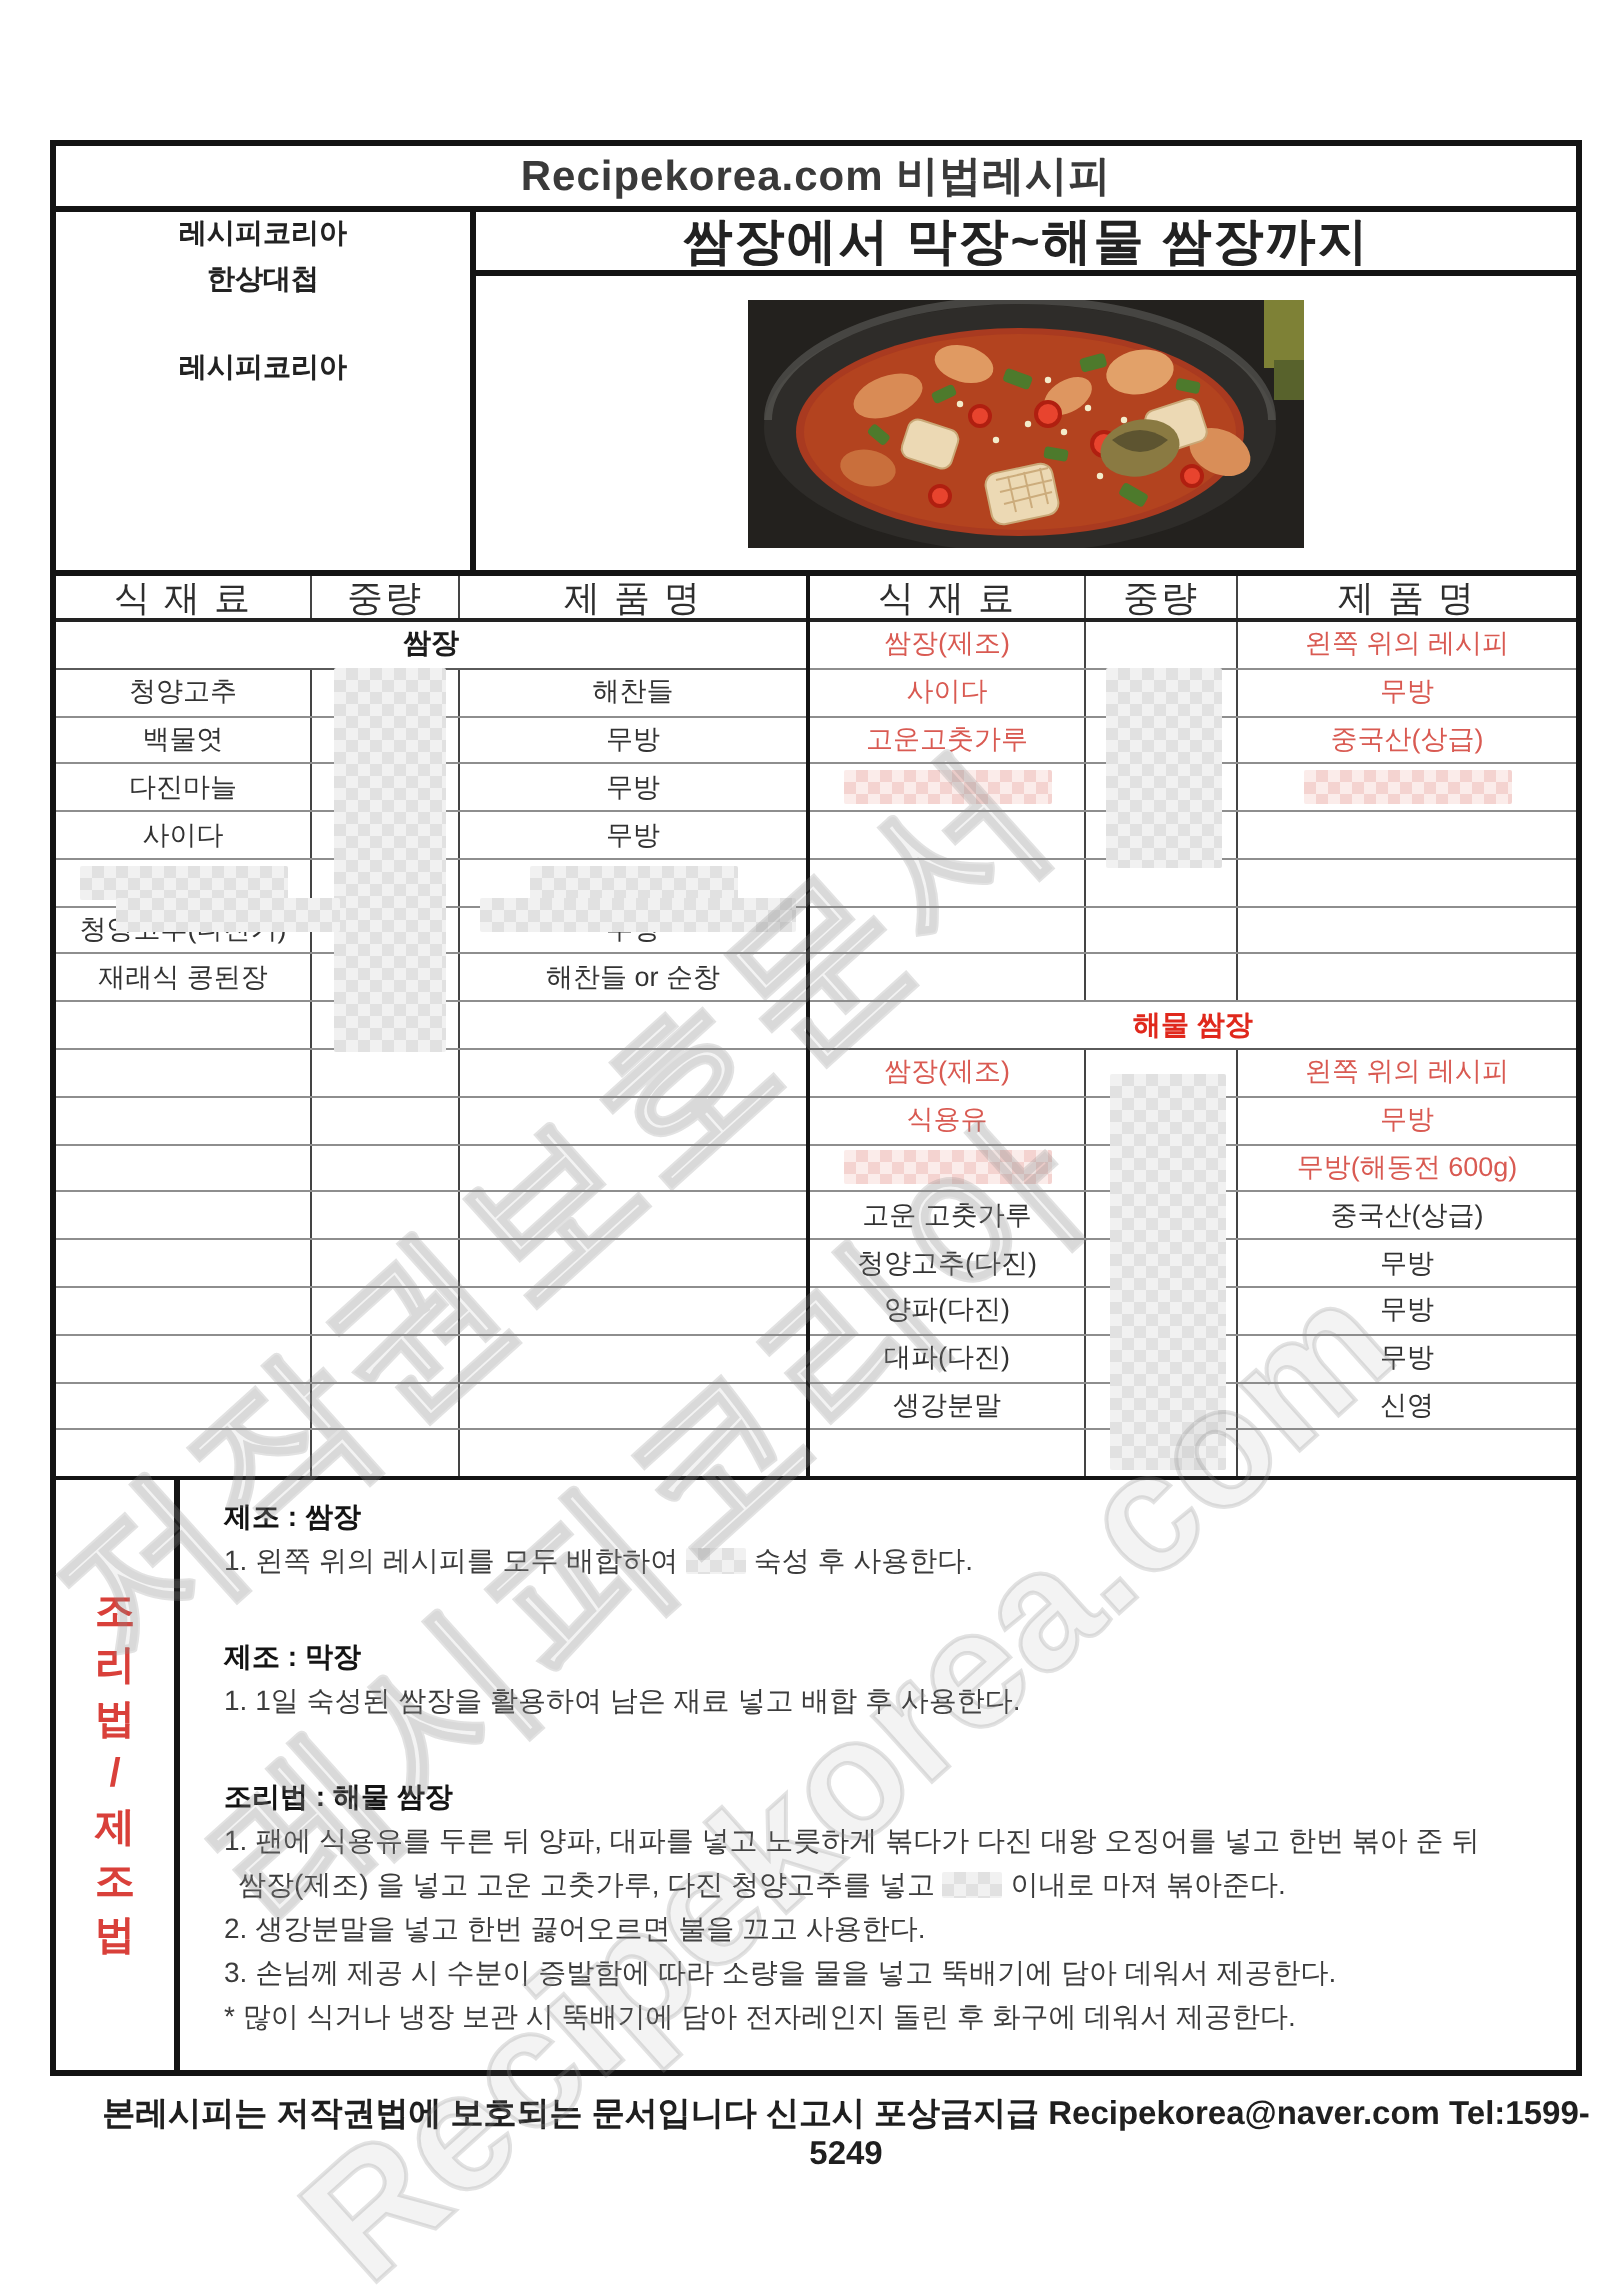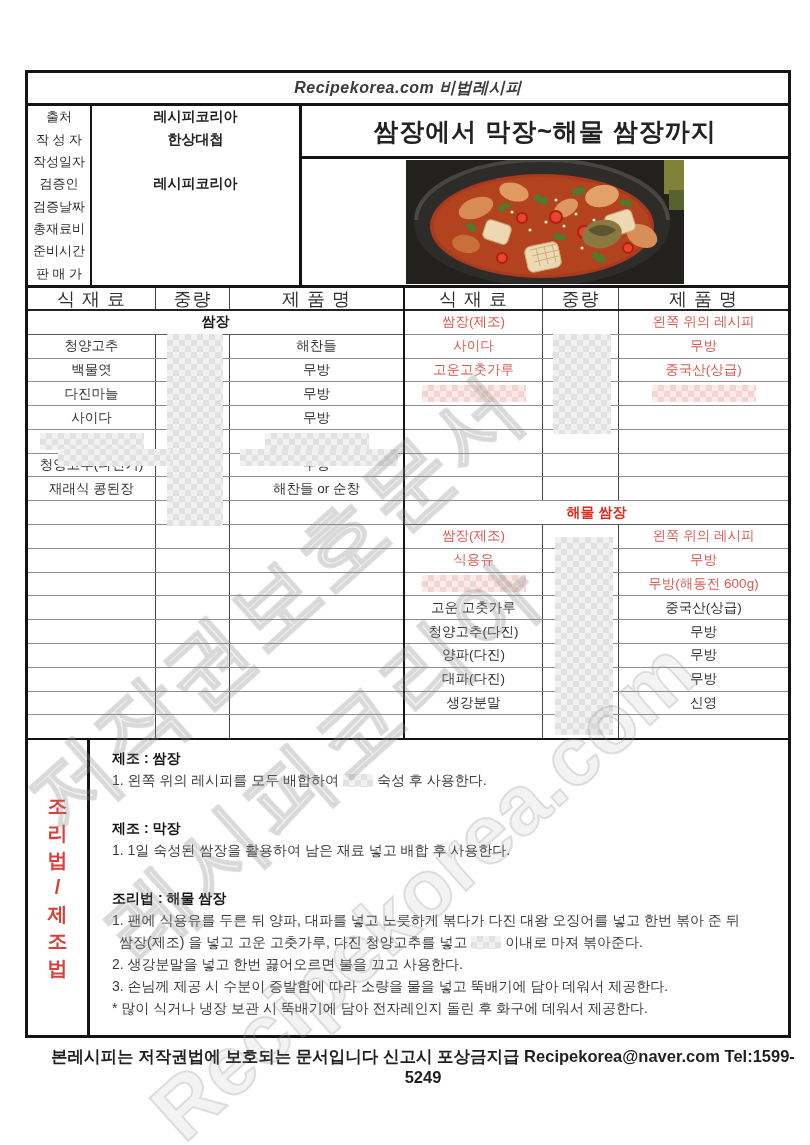--- a/index.html
+++ b/index.html
@@ -5,30 +5,30 @@
   * { margin:0; padding:0; box-sizing:border-box; }
   html,body { background:#ffffff; }
   body { width:810px; height:1145px; font-family:"Liberation Sans","DejaVu Sans",sans-serif; position:relative; overflow:hidden; }
   .page { position:absolute; inset:0; background:#fff; }
 
   
   .outer { position:absolute; left:25px; top:70px; width:766px; height:968px;
            border:3px solid #141414; display:flex; flex-direction:column; background:#fff; }
 
   .banner { height:33px; border-bottom:3px solid #141414; display:flex; align-items:center; justify-content:center;
-            font-size:16px; font-weight:700; color:#3a3a3a; letter-spacing:0.5px;font-style:italic; }
+            font-size:21px; font-weight:700; color:#3a3a3a; letter-spacing:0.5px; }
 
   
   .header-sec { height:182px; border-bottom:3px solid #141414; display:flex; }
   .info-labels { width:64px; border-right:2px solid #141414; display:flex; flex-direction:column; }
   .info-labels .lab { flex:1; display:flex; align-items:center; justify-content:center; font-size:13px; color:#2c2c2c; white-space:nowrap; }
   .info-values { width:210px; border-right:3px solid #141414; display:flex; flex-direction:column; }
   .info-values .val { flex:1; display:flex; align-items:center; justify-content:center; font-size:14px; font-weight:700; color:#222; }
   .title-img { flex:1; display:flex; flex-direction:column; }
-  .doc-title { height:53px; border-bottom:3px solid #141414; display:flex; align-items:center; justify-content:center;
+  .doc-title { height:32px; border-bottom:3px solid #141414; display:flex; align-items:center; justify-content:center;
                font-size:25px; font-weight:600; color:#222; letter-spacing:1px; }
   .photo-area { flex:1; display:flex; align-items:center; justify-content:center; }
 
   
   .tables-sec { height:452px; border-bottom:2px solid #141414; display:flex; }
   .tbl { display:flex; flex-direction:column; }
   .tbl-left { width:377px; border-right:2px solid #141414; }
   .tbl-right { flex:1; }
   .thead { height:23px; display:flex; border-bottom:2px solid #222; }
   .thead .hc { display:flex; align-items:center; justify-content:center; font-size:18px; color:#2e2e2e; letter-spacing:1px; }
@@ -90,30 +90,20 @@
 
   <div class="wm wm1">저작권보호문서</div>
   <div class="wm wm2">레시피코리아</div>
   <div class="wm wm3">Recipekorea.com</div>
 
   <div class="outer">
 
     <div class="banner">Recipekorea.com 비법레시피</div>
 
     <div class="header-sec">
-      <div class="info-labels">
-        <div class="lab">출처</div>
-        <div class="lab">작 성 자</div>
-        <div class="lab">작성일자</div>
-        <div class="lab">검증인</div>
-        <div class="lab">검증날짜</div>
-        <div class="lab">총재료비</div>
-        <div class="lab">준비시간</div>
-        <div class="lab">판 매 가</div>
-      </div>
       <div class="info-values">
         <div class="val">레시피코리아</div>
         <div class="val">한상대첩</div>
         <div class="val"></div>
         <div class="val">레시피코리아</div>
         <div class="val"></div>
         <div class="val"></div>
         <div class="val"></div>
         <div class="val"></div>
       </div>

